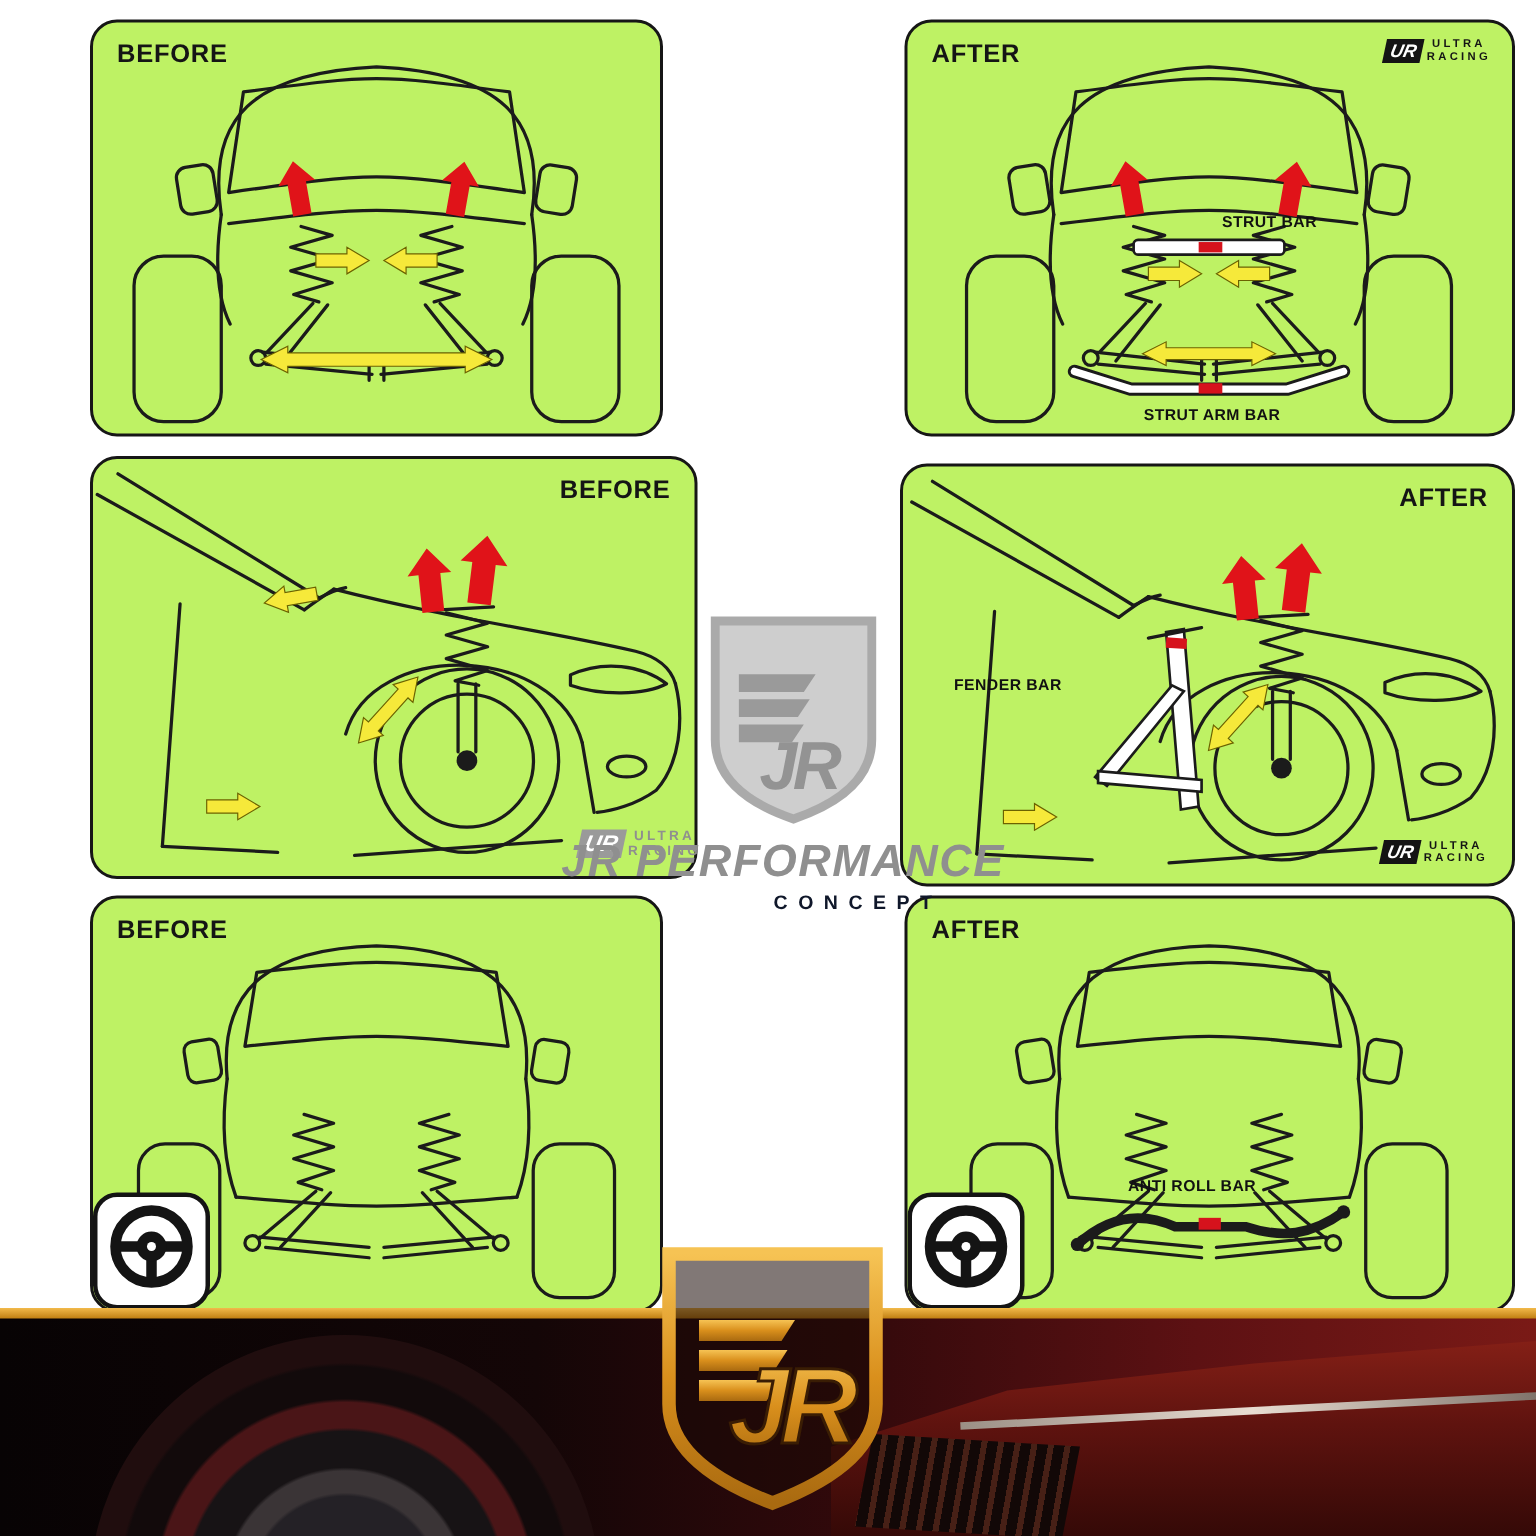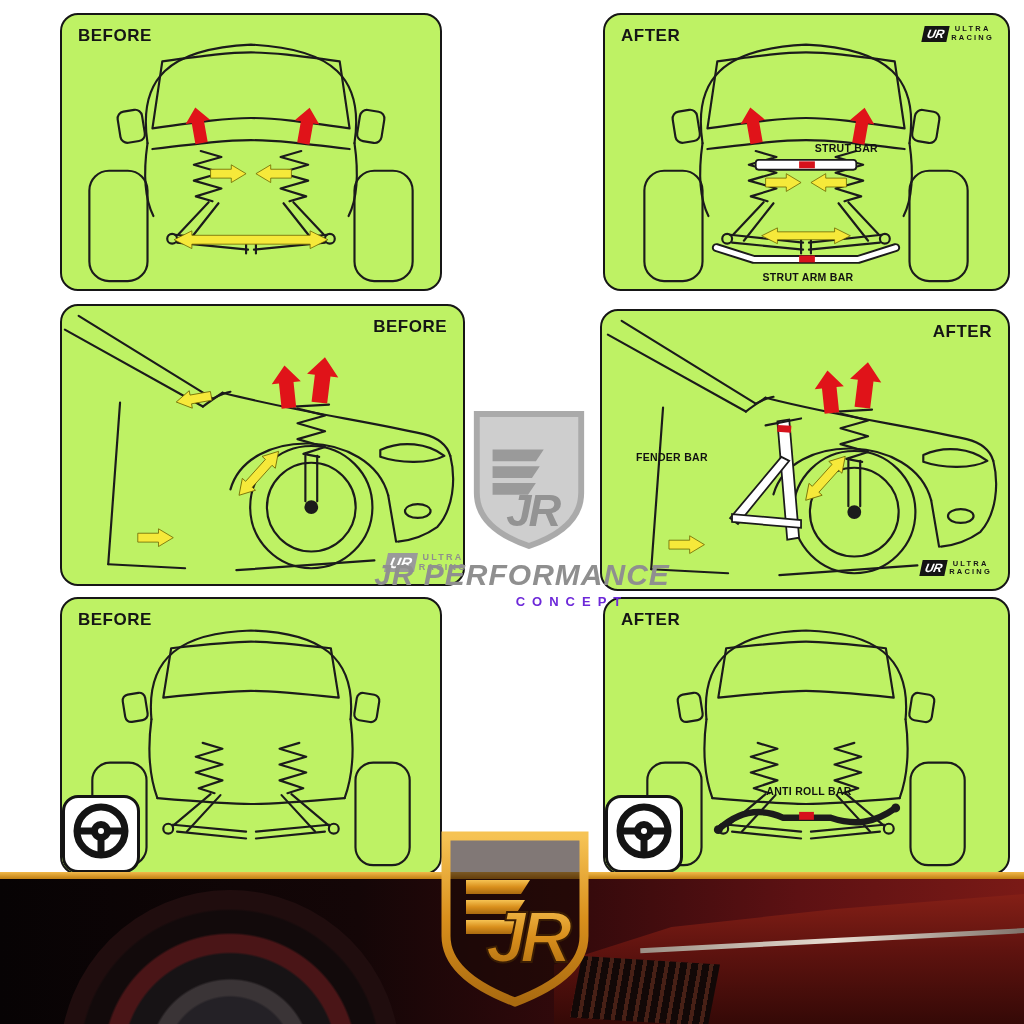--- a/index.html
+++ b/index.html
@@ -41,21 +41,21 @@
          display:flex;align-items:center;justify-content:center;z-index:3;}
 
   
   .wm-shield{position:absolute;left:465px;top:406px;width:128px;height:148px;z-index:5;opacity:.82;}
   .wm-mono{font-family:"Liberation Sans",sans-serif;font-style:italic;font-weight:bold;
            font-size:46px;fill:#7c7c7c;letter-spacing:-3px;}
   .wm-text{position:absolute;left:0;right:0;top:558px;text-align:center;z-index:5;
            font-size:30px;font-weight:bold;font-style:italic;color:var(--watermark_gray,#8f8f8f);
            letter-spacing:1px;padding-left:20px;}
   .wm-sub{position:absolute;left:120px;right:0;top:594px;text-align:center;z-index:5;
-          font-size:13px;font-weight:bold;letter-spacing:7px;color:#6d28d9;}
+          font-size:13px;font-weight:bold;letter-spacing:7px;color:#0f172a;}
 
   
   .photo{position:absolute;left:0;top:872px;width:1024px;height:152px;overflow:hidden;z-index:2;
          background:linear-gradient(90deg,#070304 0%,#140607 35%,#31090b 55%,#5d1113 78%,#7a1a16 100%);}
   .gold-bar{position:absolute;top:0;left:0;right:0;height:7px;
             background:linear-gradient(180deg,#f2b94a,#c07f12);}
   .wheel{position:absolute;left:60px;top:18px;width:340px;height:340px;border-radius:50%;
          background:radial-gradient(circle,#242126 0 26%,#3a3436 27% 33%,#171315 34% 44%,
                     #4a1517 45% 52%,#120a0b 53% 62%,#200d0e 63% 100%);}
   .body-red{position:absolute;right:0;top:10px;width:470px;height:150px;
@@ -250,21 +250,21 @@
 
   <section class="panel" style="left:603px;top:597px;width:407px;height:278px">
     <svg class="draw" viewBox="0 0 407 278">
       <use href="#car-rear" transform="translate(12,0)"></use>
       <path class="arb" d="M114,234 C136,214 158,212 180,222 L228,222 C252,230 272,228 294,212"></path>
       <circle cx="114" cy="234" r="4.5" fill="#1b1b1b"></circle>
       <circle cx="294" cy="212" r="4.5" fill="#1b1b1b"></circle>
       <rect x="196" y="216" width="15" height="8" fill="#d6121c"></rect>
     </svg>
     <div class="plabel tl">AFTER</div>
-    <div class="ann" style="left:134px;top:186px;width:140px;text-align:center">ANTI ROLL BAR</div>
+    <div class="ann" style="left:147px;top:186px;width:140px;text-align:left">ANTI ROLL BAR</div>
     <div class="steer">
       <svg width="72" height="72" viewBox="0 0 72 72">
         <use href="#steer-glyph"></use>
       </svg>
     </div>
   </section>
 
   <div class="wm-shield">
     <svg viewBox="0 0 130 150" width="128" height="148">
       <path d="M12,8 L118,8 L118,88 Q118,124 65,142 Q12,124 12,88 Z" fill="#bdbdbd" stroke="#8d8d8d" stroke-width="6" opacity="0.9"></path>

